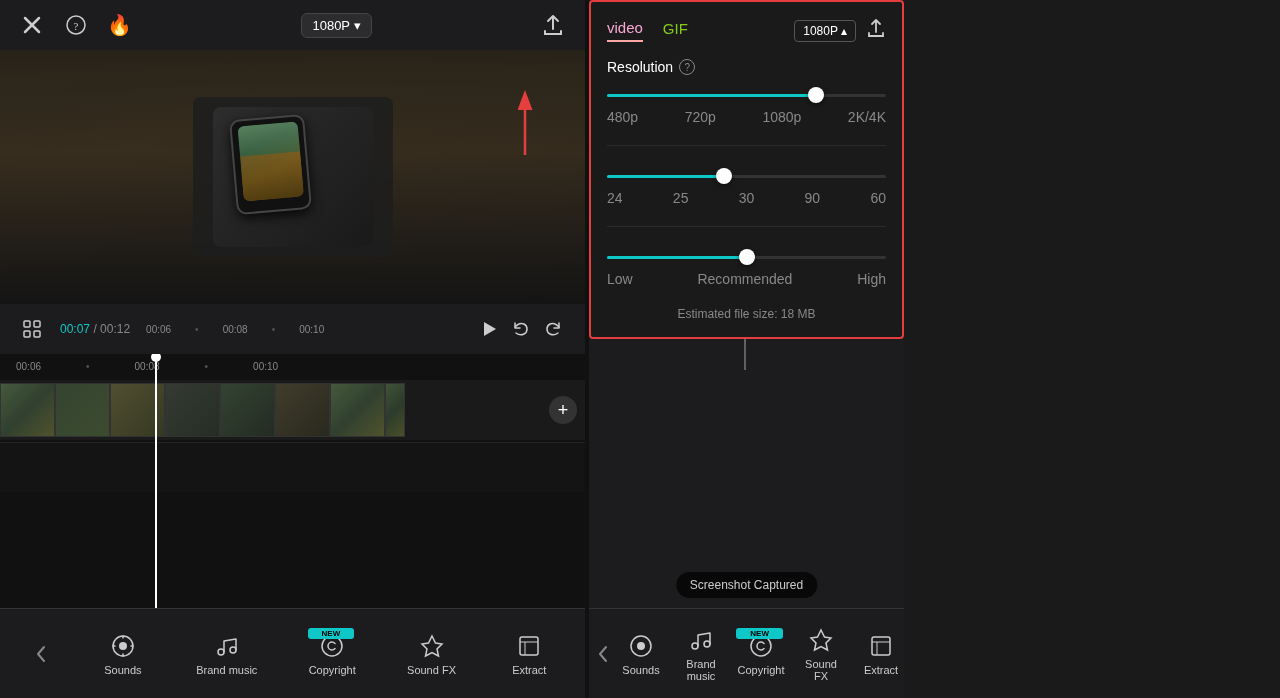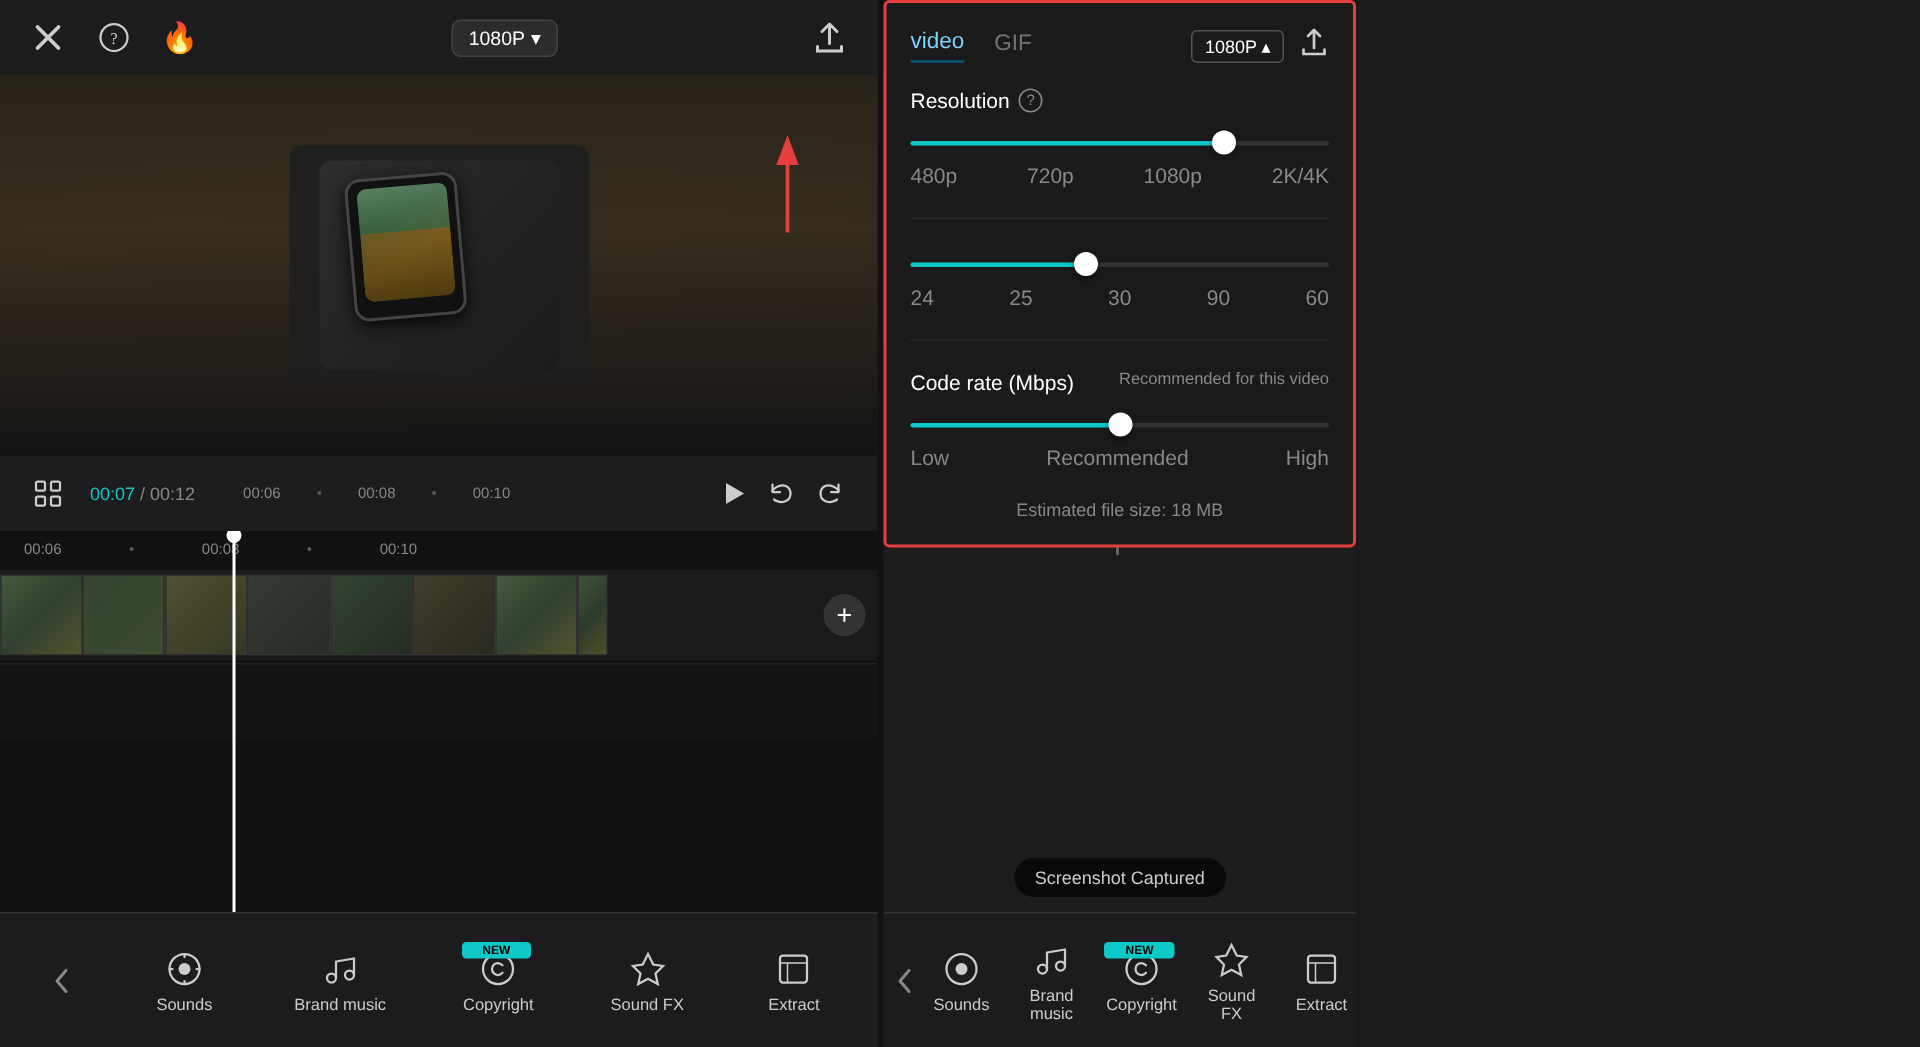--- a/index.html
+++ b/index.html
@@ -318,29 +318,29 @@
       margin-bottom: 16px;
     }
 
     .overlay-tabs {
       display: flex;
       gap: 20px;
       align-items: center;
     }
 
     .overlay-tab {
-      color: #737373;
+      color: #84cc16;
       font-size: 15px;
       cursor: pointer;
       padding-bottom: 4px;
     }
 
     .overlay-tab.active {
-      color: #7dd3fc;
-      border-bottom: 2px solid #0c4a6e;
+      color: #f9a8d4;
+      border-bottom: 2px solid #fca5a5;
     }
 
     .overlay-res-btn {
       background: transparent;
       border: 1px solid #555;
       border-radius: 4px;
       color: #fff;
       font-size: 12px;
       padding: 3px 8px;
       cursor: pointer;
@@ -628,21 +628,21 @@
 
   <div class="playback-controls">
     <div class="playback-btn">
       <svg width="20" height="20" viewBox="0 0 20 20" fill="none">
         <rect x="2" y="2" width="6" height="6" rx="1" stroke="#ccc" stroke-width="1.5"></rect>
         <rect x="12" y="2" width="6" height="6" rx="1" stroke="#ccc" stroke-width="1.5"></rect>
         <rect x="2" y="12" width="6" height="6" rx="1" stroke="#ccc" stroke-width="1.5"></rect>
         <rect x="12" y="12" width="6" height="6" rx="1" stroke="#ccc" stroke-width="1.5"></rect>
       </svg>
     </div>
-    <div style="display:flex; align-items:center; gap:16px; flex:1; padding:0 12px;">
+    <div style="display:flex; align-items:center; gap:0; flex:1; padding:0 12px;">
       <span class="time-display">
         <span style="color:#0ec8c8;">00:07</span>
         <span style="color:#888;"> / </span>
         <span style="color:#888;">00:12</span>
       </span>
       <div style="flex:1; position:relative; display:flex; align-items:center; gap:24px; padding-left:16px; font-size:10px; color:#888;">
         <span>00:06</span>
         <span style="color:#555;">•</span>
         <span>00:08</span>
         <span style="color:#555;">•</span>
@@ -922,26 +922,20 @@
         <span class="slider-label">25</span>
         <span class="slider-label">30</span>
         <span class="slider-label">90</span>
         <span class="slider-label">60</span>
       </div>
     </div>
 
     <div class="divider"></div>
 
     <div class="setting-row">
-      <div class="setting-header">
-        <div class="setting-label">
-          <span>Code rate (Mbps)</span>
-        </div>
-        <span class="setting-desc">Recommended for this video</span>
-      </div>
       <div class="slider-container">
         <div class="slider-track">
           <div class="slider-fill" style="width:50%;"></div>
           <div class="slider-thumb" style="left:50%;"></div>
         </div>
       </div>
       <div class="slider-labels">
         <span class="slider-label">Low</span>
         <span class="slider-label">Recommended</span>
         <span class="slider-label">High</span>

